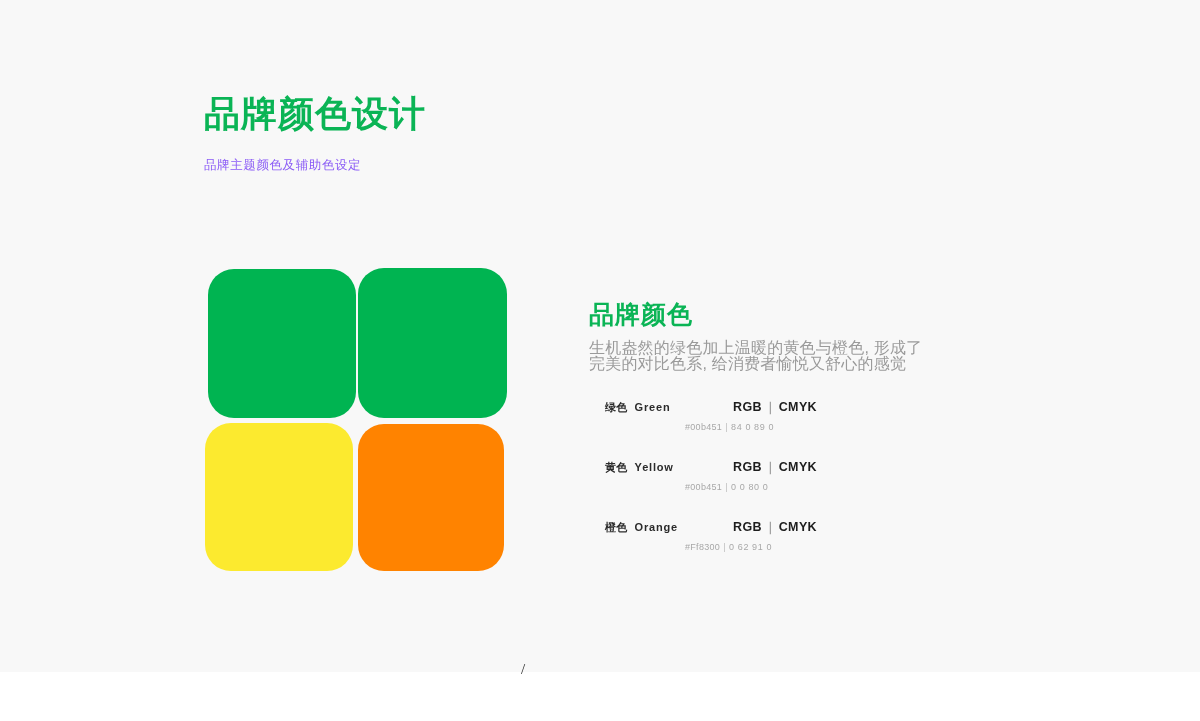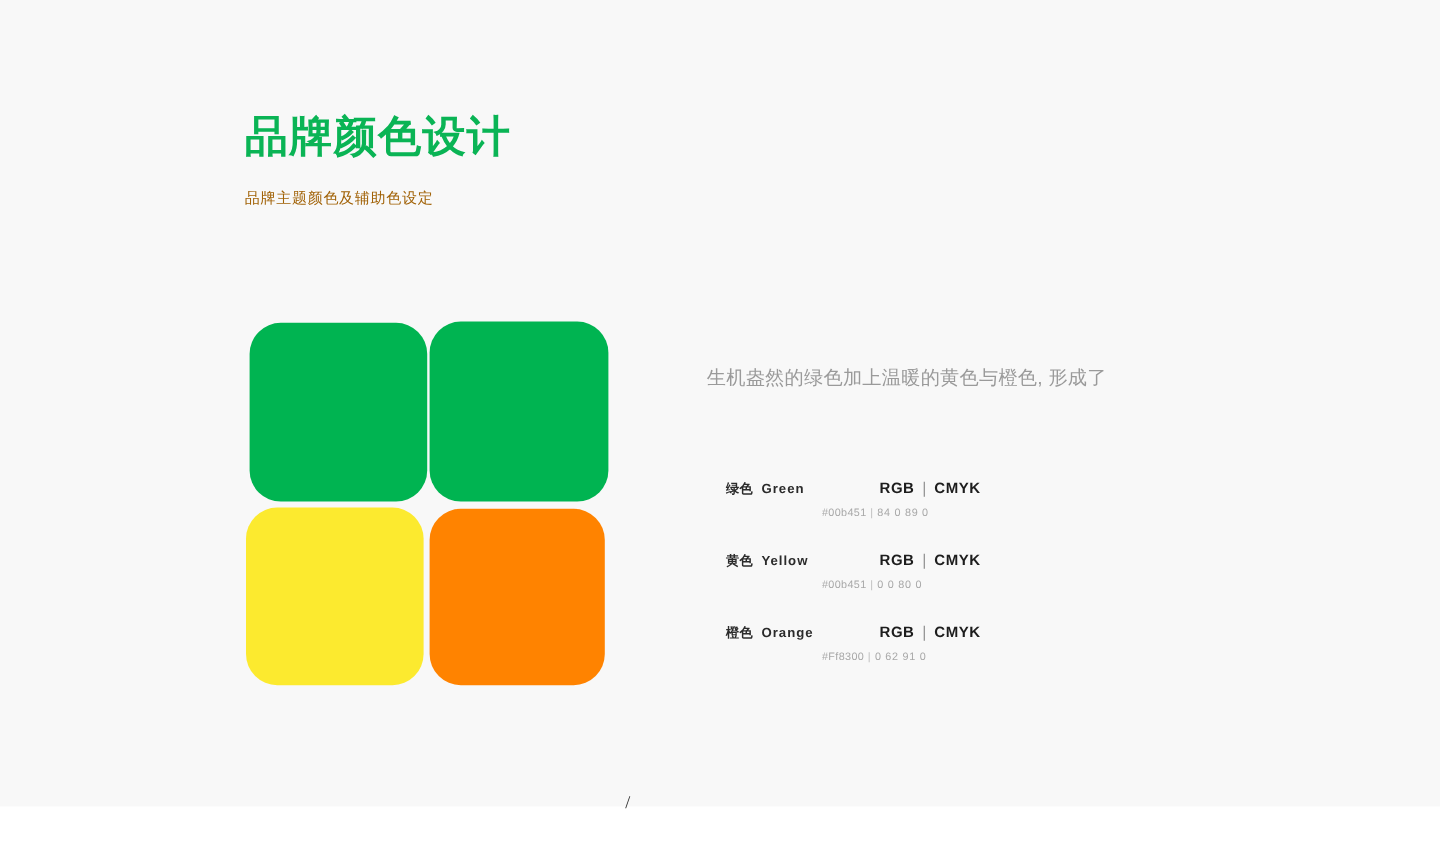--- a/index.html
+++ b/index.html
@@ -35,21 +35,21 @@
     font-weight: bold;
     color: #0ab455;
     letter-spacing: 1px;
     line-height: 44px;
     white-space: nowrap;
   }
 
   .page-subtitle {
     margin-top: 20px;
     font-size: 12.5px;
-    color: #a16207;
+    color: #8b5cf6;
     letter-spacing: 0.6px;
     line-height: 18px;
     white-space: nowrap;
   }
 
   
   .swatch-grid {
     position: absolute;
     left: 205px;
     top: 268px;
@@ -175,22 +175,24 @@
   </div>
 
   <div class="swatch-grid">
     <div class="swatch swatch-green-1" style="background: rgb(0, 180, 81);"></div>
     <div class="swatch swatch-green-2" style="background: rgb(0, 180, 81);"></div>
     <div class="swatch swatch-yellow" style="background: rgb(252, 234, 47);"></div>
     <div class="swatch swatch-orange" style="background: rgb(255, 131, 0);"></div>
   </div>
 
   <div class="info-panel">
+    <div class="info-title" style="color: rgb(10, 180, 85);">品牌颜色</div>
     <div class="info-desc">
       <div>生机盎然的绿色加上温暖的黄色与橙色, 形成了</div>
+      <div>完美的对比色系, 给消费者愉悦又舒心的感觉</div>
     </div>
   </div>
 
   <div class="color-specs">
 
     <div class="spec-row">
       <div class="spec-names">
         <span class="spec-name-cn">绿色</span><span class="spec-name-en">Green</span>
       </div>
       <div class="spec-values">

